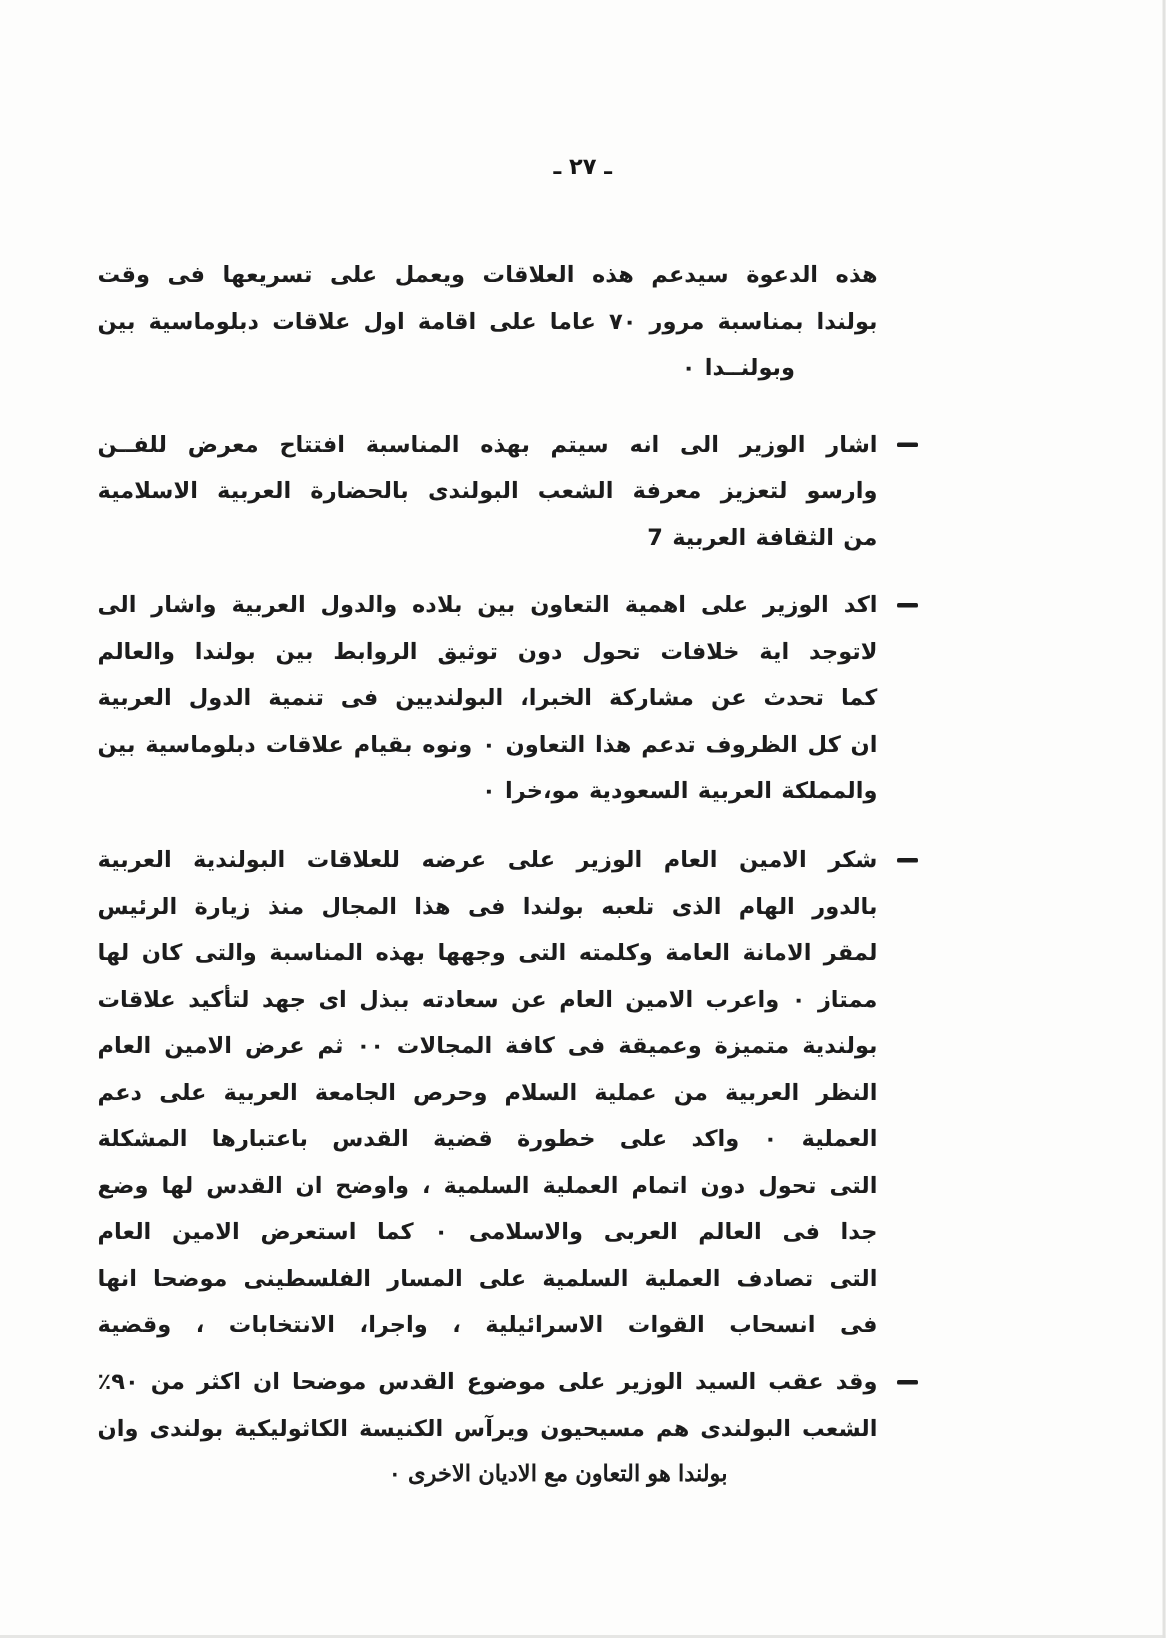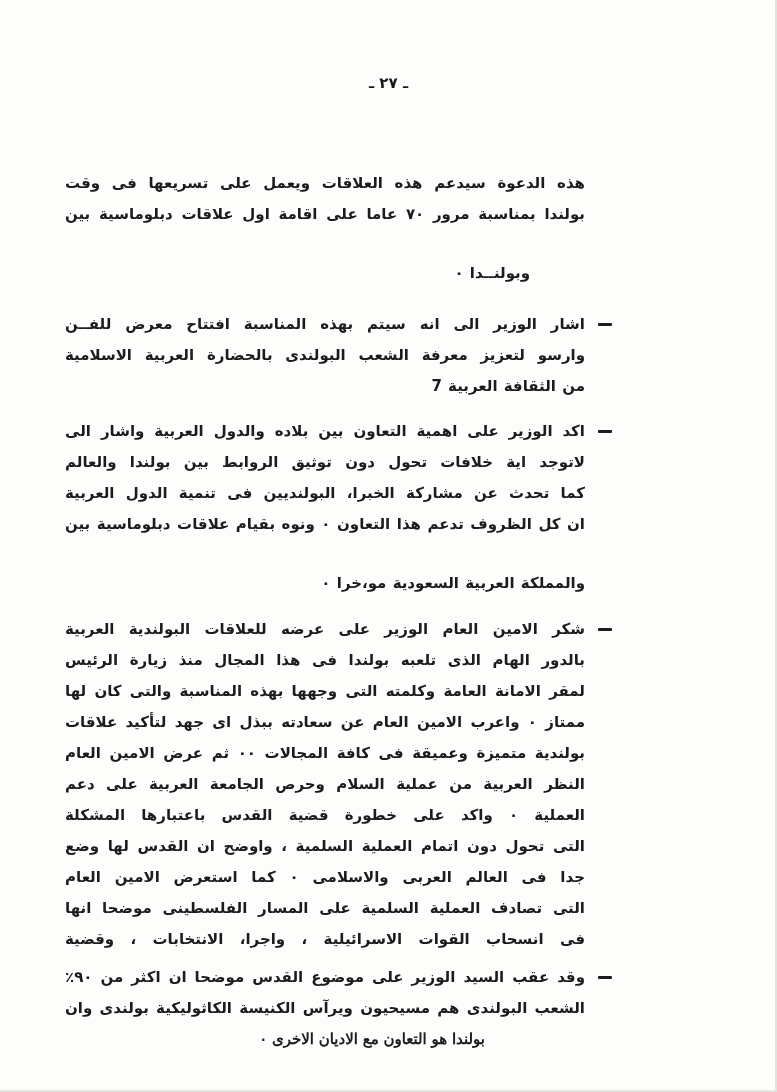--- a/index.html
+++ b/index.html
@@ -8,21 +8,21 @@
     width:777px;height:1092px;
     margin:0 auto;
     background:#fdfdfc;
     overflow:hidden;
     font-family:"DejaVu Sans", sans-serif;
     color:#1c1c1c;
     box-shadow:inset -2px 0 0 #e2e2e0, inset 0 -2px 0 #e6e6e4;
   }
   .page-number{
     position:absolute;
-    top:74px;left:0;right:0;
+    top:102px;left:0;right:0;
     text-align:center;
     font-size:15px;
     font-weight:bold;
     letter-spacing:3px;
     color:#161616;
   }
   .content{
     position:absolute;
     top:168px;
     right:192px;
@@ -59,35 +59,35 @@
 </style>
 </head>
 <body>
 
 <div class="page">
   <div class="page-number">ـ ٢٧ ـ</div>
   <div class="content" id="content">
       <div class="paragraph">
         <div class="line">هذه الدعوة سيدعم هذه العلاقات ويعمل على تسريعها فى وقت تحتفل فيــه</div>
         <div class="line">بولندا بمناسبة مرور ٧٠ عاما على اقامة اول علاقات دبلوماسية بين مصــر</div>
-        <div class="line short" style="padding-right: 55px; margin-top: 28px;">وبولنــدا ٠</div>
+        <div class="line short" style="padding-right: 55px;">وبولنــدا ٠</div>
       </div>
       <div class="paragraph">
         <span class="bullet"></span>
         <div class="line">اشار الوزير الى انه سيتم بهذه المناسبة افتتاح معرض للفــن الاسلامى فــى</div>
         <div class="line">وارسو لتعزيز معرفة الشعب البولندى بالحضارة العربية الاسلامية والاقتراب</div>
         <div class="line short" style="padding-right: 0px;">من الثقافة العربية 7</div>
       </div>
       <div class="paragraph">
         <span class="bullet"></span>
         <div class="line">اكد الوزير على اهمية التعاون بين بلاده والدول العربية واشار الى انــــــه</div>
         <div class="line">لاتوجد اية خلافات تحول دون توثيق الروابط بين بولندا  والعالم العربـــى ٠</div>
         <div class="line">كما تحدث عن مشاركة الخبرا، البولنديين فى تنمية الدول العربية موضحـــا</div>
         <div class="line">ان كل الظروف تدعم هذا التعاون ٠ ونوه بقيام علاقات دبلوماسية بين بــلاده</div>
-        <div class="line short" style="padding-right: 0px; margin-top: 28px;">والمملكة العربية السعودية مو،خرا ٠</div>
+        <div class="line short" style="padding-right: 0px;">والمملكة العربية السعودية مو،خرا ٠</div>
       </div>
       <div class="paragraph">
         <span class="bullet"></span>
         <div class="line">شكر الامين العام الوزير على عرضه للعلاقات البولندية العربية واشــــــاد</div>
         <div class="line">بالدور الهام الذى تلعبه بولندا فى هذا المجال منذ زيارة الرئيس فاليسيــا</div>
         <div class="line">لمقر الامانة العامة وكلمته التى وجهها  بهذه المناسبة والتى كان لها اثــر</div>
         <div class="line">ممتاز ٠ واعرب الامين العام عن سعادته ببذل اى جهد لتأكيد علاقات عربية</div>
         <div class="line">بولندية متميزة وعميقة فى كافة المجالات ٠٠ ثم عرض الامين العام وجهــة</div>
         <div class="line">النظر العربية من عملية السلام وحرص الجامعة العربية على دعم هــــــــذه</div>
         <div class="line">العملية ٠ واكد على خطورة قضية القدس باعتبارها المشكلة الرئيسيــــــــة</div>

